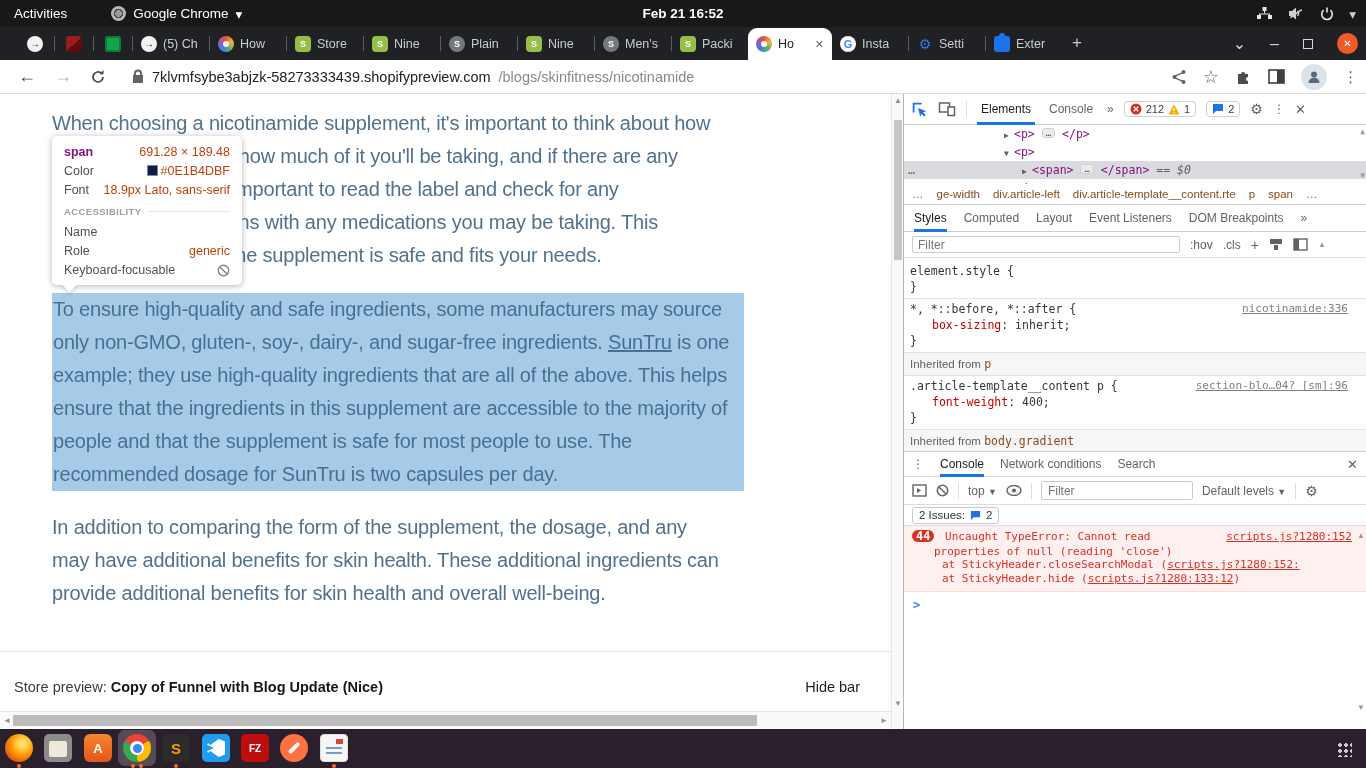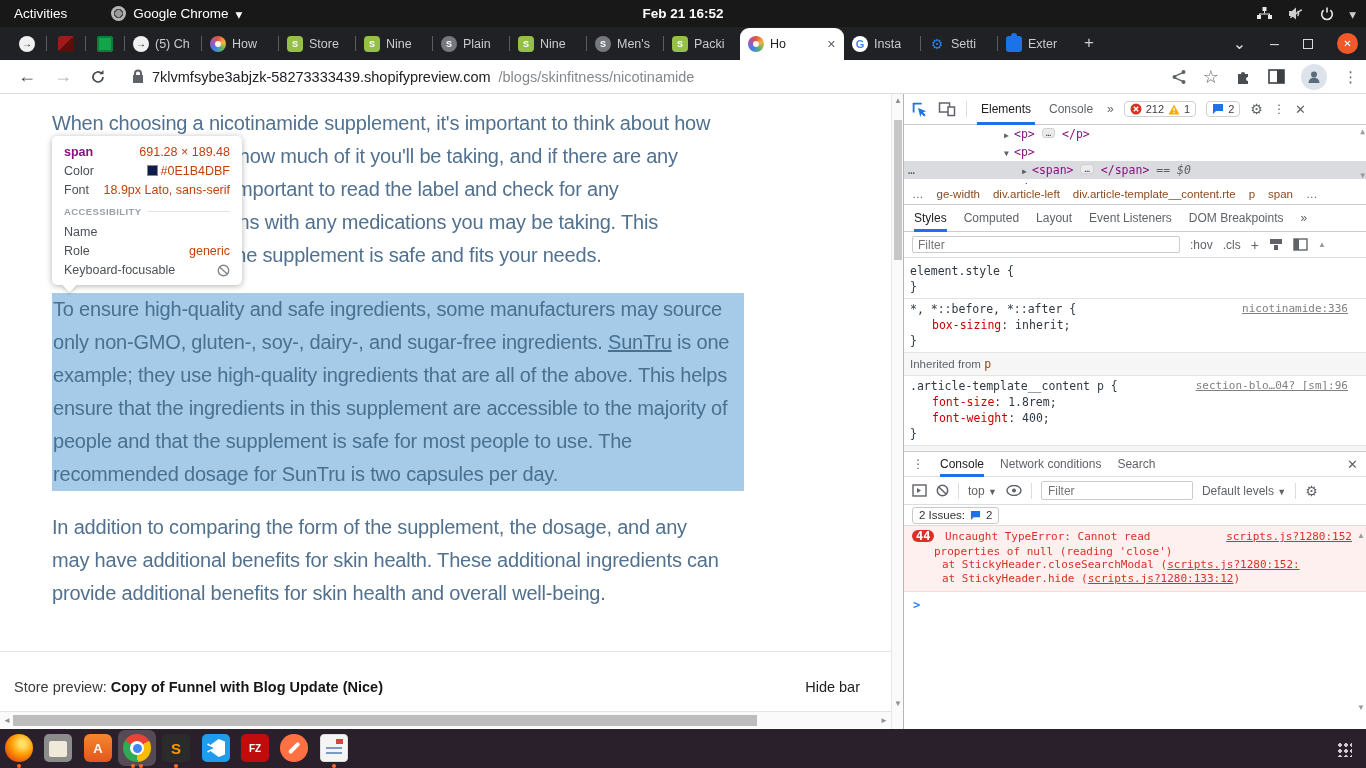--- a/index.html
+++ b/index.html
@@ -8,25 +8,25 @@
 
 #topbar{position:absolute;left:0;top:0;width:1366px;height:27px;background:#181818;color:#fff;font-size:13.5px;display:flex;align-items:center}
 #topbar .tb-left{display:flex;align-items:center;gap:44px;padding-left:14px}
 .appmenu{display:flex;align-items:center;gap:7px}
 .chrome-mono-icon{width:15px;height:15px;border-radius:50%;background:radial-gradient(circle,#9a9a9a 0 30%,#4d4d4d 32% 45%,#b5b5b5 47% 100%)}
 .tb-clock{position:absolute;left:0;right:0;text-align:center;font-weight:bold;font-size:13.5px}
 .tb-right{position:absolute;right:10px;display:flex;align-items:center;gap:14px}
 .tb-right svg{display:block}
 
 #tabstrip{position:absolute;left:0;top:27px;width:1366px;height:33px;background:#202124;display:flex;align-items:flex-end}
-#tabs{display:flex;align-items:flex-end;padding-left:8px;height:33px}
+#tabs{display:flex;align-items:flex-end;padding-left:16px;height:33px}
 .tab{height:33px;display:flex;align-items:center;gap:6px;padding:0 8px;color:#c8ccd0;font-size:12.5px;overflow:hidden;white-space:nowrap}
 .tab.narrow{width:38px;justify-content:center}
 .tab.normal{width:76px}
-.tab.active{width:104px;background:#fff;color:#202124;border-radius:9px 9px 0 0;height:32px}
+.tab.active{width:84px;background:#fff;color:#202124;border-radius:9px 9px 0 0;height:32px}
 .tlabel{overflow:hidden;max-width:44px}
 .tclose{margin-left:auto;font-size:11px;color:#5f6368}
 .tsep{width:1px;height:15px;background:#5a5d61;margin-bottom:9px;flex:0 0 1px}
 .fav{width:16px;height:16px;flex:0 0 16px;position:relative;display:inline-flex;align-items:center;justify-content:center;border-radius:50%;font-weight:bold}
 .redirect-icon{background:#f1f1f1}
 .redirect-icon::after{content:"→";color:#111;font-size:10px;font-weight:bold}
 .red-app-icon{background:linear-gradient(135deg,#9c1b1b 50%,#5e0d0d 50%);border-radius:3px}
 .green-app-icon{background:#17a349;border-radius:3px;box-shadow:inset 0 0 0 2px #0c7d36}
 .mandala-icon{background:conic-gradient(#e5533d,#f2b33d,#58b368,#3d7ef2,#9b59b6,#e5533d)}
 .mandala-icon::after{content:"";width:6px;height:6px;border-radius:50%;background:#fdf3e3}
@@ -491,21 +491,20 @@
     <div class="rule">
       <span class="slink">nicotinamide:336</span>
       <div class="pval">*, *::before, *::after {</div>
       <div class="propline"><span class="pname">box-sizing</span><span class="pval">: </span><span class="pval">inherit;</span></div>
       <div class="pval">}</div>
     </div>
     <div class="inh" style="font-family:'Liberation Sans',sans-serif"><span>Inherited from</span> <span class="node mono">p</span></div>
     <div class="rule">
       <span class="slink">section-blo…04? [sm]:96</span>
       <div class="pval">.article-template__content p {</div>
-      <div class="propline"><span class="pname">font-size</span><span class="pval">: </span><span class="pval">1.8rem;</span></div>
       <div class="propline"><span class="pname">font-weight</span><span class="pval">: </span><span class="pval">400;</span></div>
       <div class="pval">}</div>
     </div>
     <div class="inh" style="font-family:'Liberation Sans',sans-serif"><span>Inherited from</span> <span class="node mono">body.gradient</span></div>
     <div class="rule">
       <span class="slink">base.css?v=…7? [sm]:318</span>
       <div><b class="pval">body,</b><span class="sel-grey"> .color-background-1, .color-</span></div>
       <div class="sel-grey">background-2, .color-inverse, .color-</div>
       <div class="sel-grey">accent-1, .color-accent-2 {</div>
       <div class="propline"><span class="pname">color</span><span class="pval">: </span><span class="pval">rgba(</span><span class="varref">var(--color-foreground)</span><span class="pval">,.75);</span></div>

